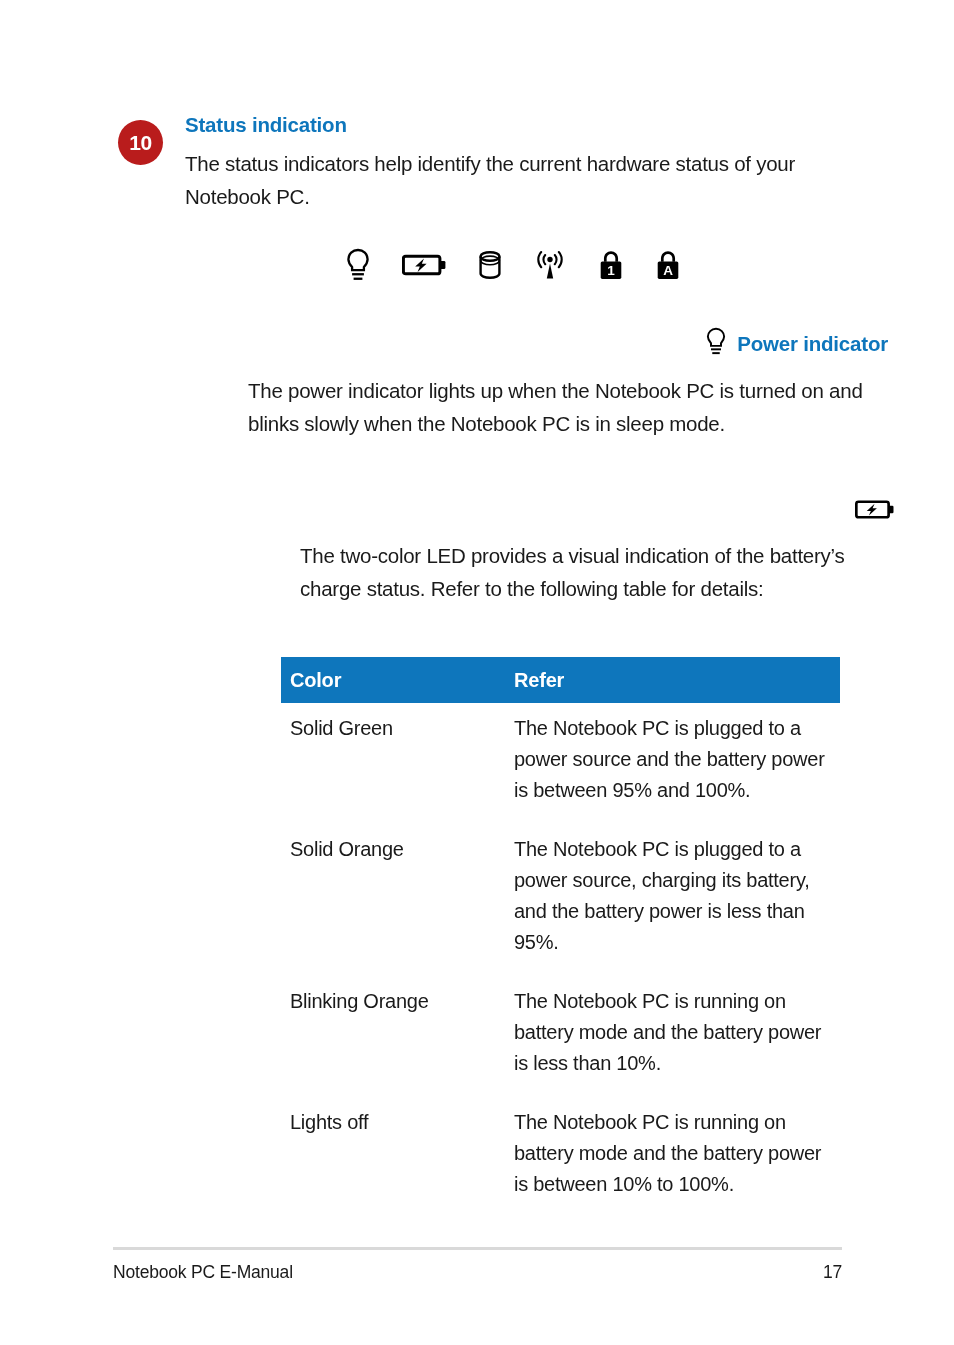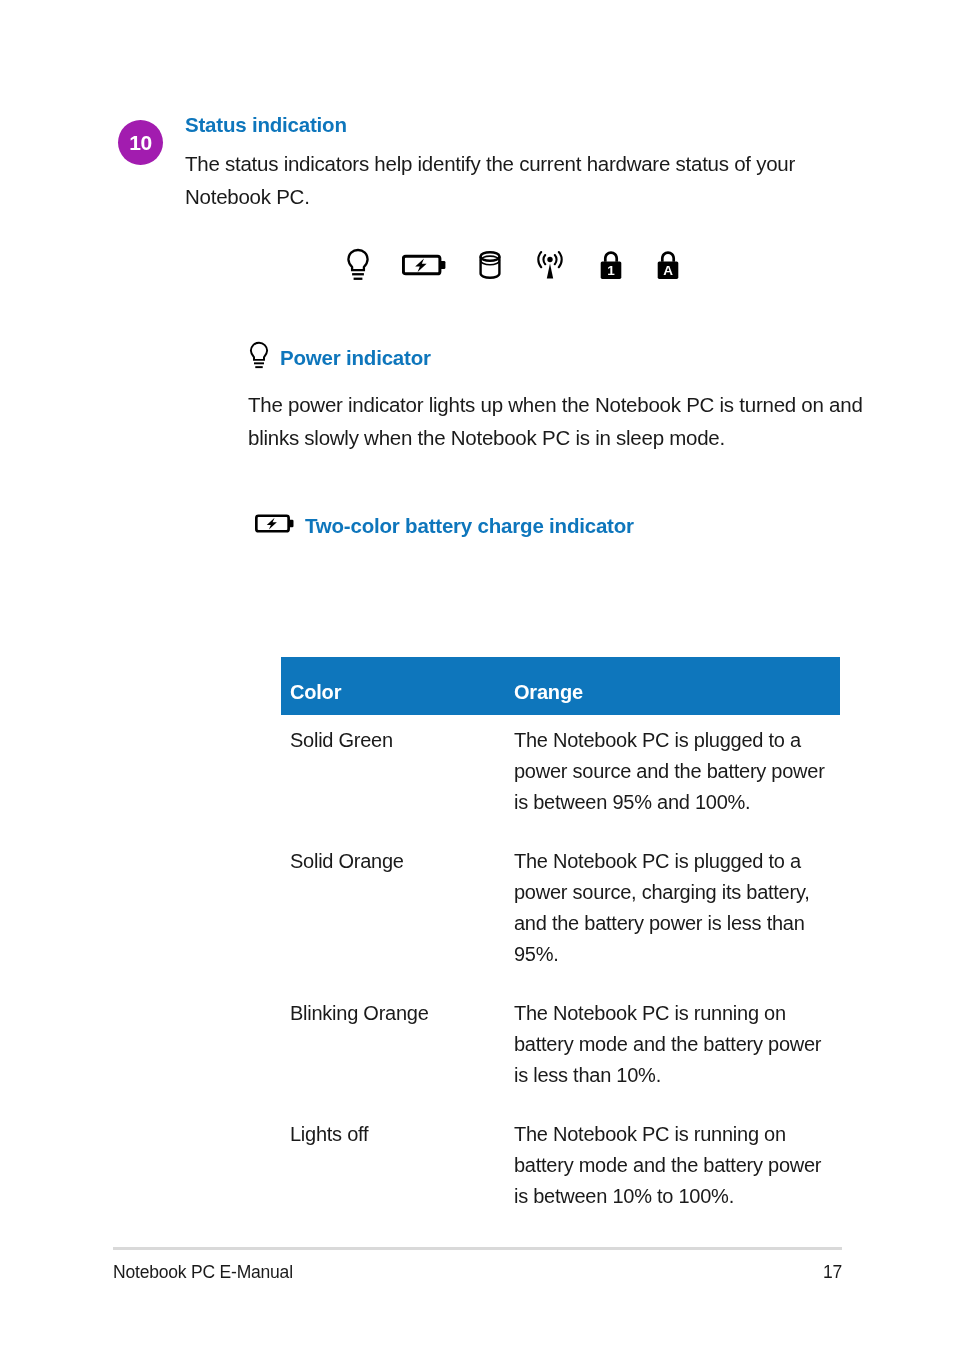--- a/index.html
+++ b/index.html
@@ -23,21 +23,21 @@
     top: 113px;
     width: 730px;
   }
   .step-badge {
     position: absolute;
     left: 0;
     top: 7px;
     width: 45px;
     height: 45px;
     border-radius: 50%;
-    background: #a21caf;
+    background: #b91c1c;
     color: #ffffff;
     font-size: 21px;
     font-weight: bold;
     line-height: 45px;
     text-align: center;
     letter-spacing: -0.5px;
   }
   .step-body {
     margin-left: 67px;
   }
@@ -74,21 +74,22 @@
     position: absolute;
     width: 640px;
   }
   #sec-power { left: 248px; top: 326px; }
   #sec-batt  { left: 255px; top: 497px; }
 
   .sec-head {
     display: flex;
     align-items: center;
     gap: 10px;
-    margin: 15px 0 14px 0;
+    margin: 1px 0 14px 0;
+    justify-content: flex-end;
   }
   .sec-head .sec-title {
     color: #0e76bc;
     font-weight: bold;
     font-size: 20.5px;
     letter-spacing: -0.2px;
   }
   .sec-text {
     font-size: 20.5px;
     line-height: 33px;
@@ -104,21 +105,21 @@
     width: 559px;
     border-collapse: collapse;
     table-layout: fixed;
   }
   .status-table th {
     background: #0e76bc;
     color: #ffffff;
     font-size: 20px;
     font-weight: bold;
     text-align: left;
-    padding: 24px 0 11px 9px;
+    padding: 12px 0 11px 9px;
     letter-spacing: -0.2px;
   }
   .status-table td {
     vertical-align: top;
     font-size: 20px;
     line-height: 31px;
     letter-spacing: -0.25px;
     padding: 10px 8px 18px 9px;
     color: #1a1a1a;
   }
@@ -229,33 +230,33 @@
 
 <div class="section" id="sec-batt">
   <div class="sec-head">
     <span class="ico">
       <svg width="40" height="23" viewBox="0 0 45 26">
         <rect x="1.4" y="4.2" width="36.5" height="17.6" rx="2.4" ry="2.4" fill="none" stroke="#000000" stroke-width="3"></rect>
         <rect x="37.6" y="8.9" width="5.8" height="8.2" rx="1.4" ry="1.4" fill="#000000"></rect>
         <polygon points="22.0,6.6 13.2,14.6 17.8,14.6 15.6,19.9 24.6,11.7 19.8,11.7" fill="#000000"></polygon>
       </svg>
     </span>
-    <span class="sec-title">Two-color battery charge indicator</span>
   </div>
+  <p class="sec-text para">The two-color LED provides a visual indication of the battery’s charge status. Refer to the following table for details:</p>
 </div>
 
 <table class="status-table">
   <colgroup>
     <col class="c-color">
     <col class="c-status">
   </colgroup>
   <thead>
     <tr>
       <th>Color</th>
-      <th>Orange</th>
+      <th>Refer</th>
     </tr>
   </thead>
   <tbody>
     <tr>
       <td class="color-cell">Solid Green</td>
       <td>The Notebook PC is plugged to a power source and the battery power is between 95% and 100%.</td>
     </tr>
     <tr>
       <td class="color-cell">Solid Orange</td>
       <td>The Notebook PC is plugged to a power source, charging its battery, and the battery power is less than 95%.</td>

